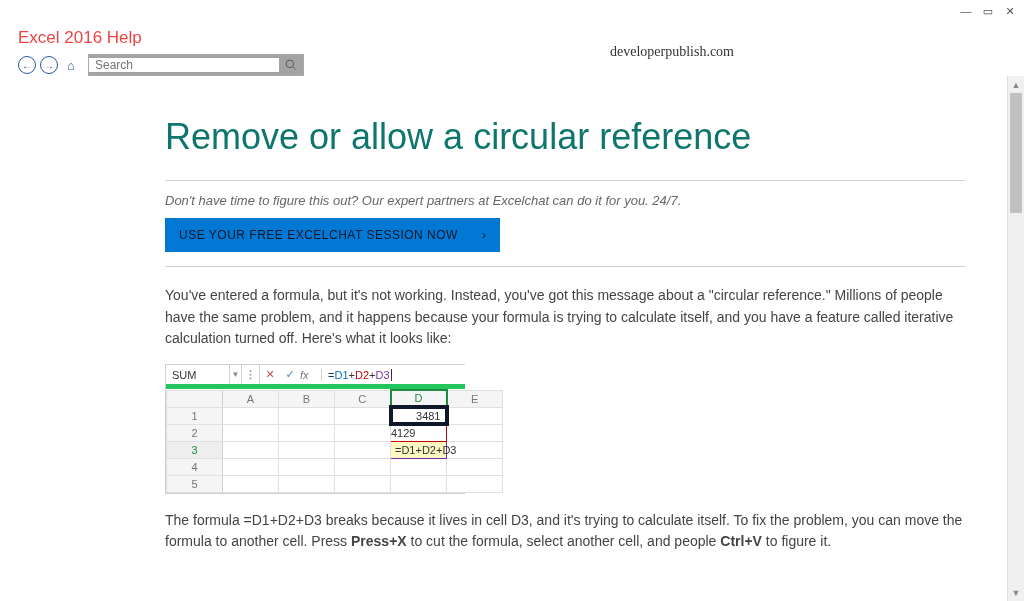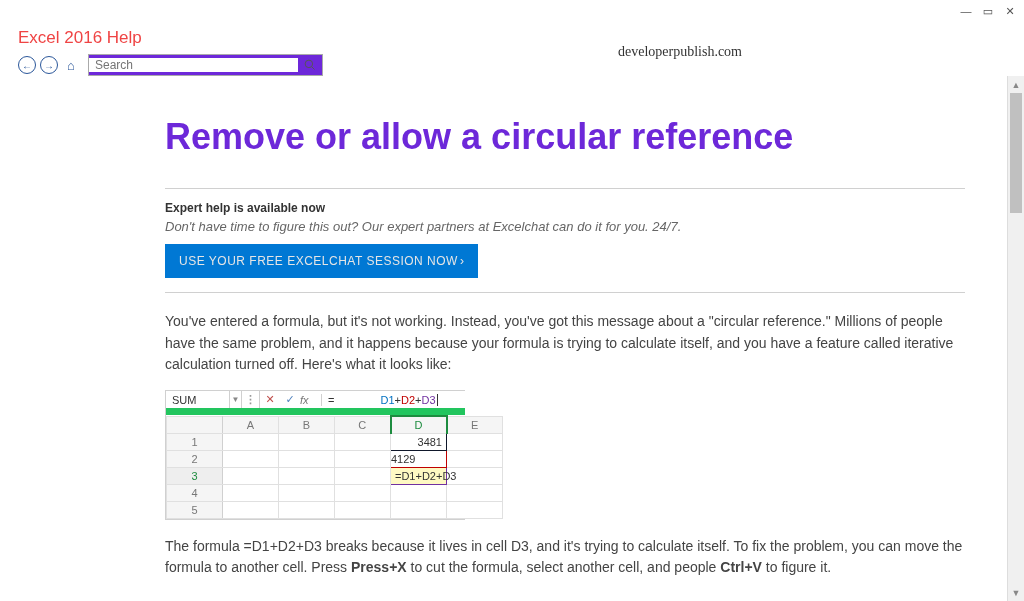--- a/index.html
+++ b/index.html
@@ -5,54 +5,54 @@
     * { margin: 0; padding: 0; box-sizing: border-box; }
     body { font-family: "Segoe UI", Tahoma, sans-serif; font-size: 13px; color: #333; background: #fff; overflow: hidden; }
     .window { width: 1024px; height: 601px; display: flex; flex-direction: column; position: relative; }
     .titlebar { height: 22px; display: flex; justify-content: flex-end; align-items: center; padding: 0 4px; }
     .tb-btn { width: 20px; height: 16px; display: inline-flex; align-items: center; justify-content: center; font-size: 11px; color: #555; margin-left: 2px; cursor: default; }
     .header { padding: 6px 18px 0 18px; }
     .app-title { color: #ef4444; font-size: 17px; font-weight: 400; margin-bottom: 6px; }
     .nav-row { display: flex; align-items: center; gap: 4px; }
     .nav-btn { width: 18px; height: 18px; border-radius: 50%; border: 1px solid #2b579a; display: inline-flex; align-items: center; justify-content: center; color: #2b579a; font-size: 10px; cursor: pointer; background: #fff; }
     .home-btn { width: 18px; height: 18px; display: inline-flex; align-items: center; justify-content: center; color: #2b579a; cursor: pointer; }
-    .search-wrap { margin-left: 4px; display: flex; align-items: center; border: 1px solid #aaa; height: 22px; width: 235px; background: #6d28d9; }
+    .search-wrap { margin-left: 4px; display: flex; align-items: center; border: 1px solid #aaa; height: 22px; width: 216px; background: #a3a3a3; }
     .search-input { flex: 1; border: none; outline: none; padding: 0 6px; font-size: 12px; color: #777; }
     .search-btn { width: 24px; display: flex; align-items: center; justify-content: center; color: #555; cursor: pointer; }
-    .watermark { position: absolute; top: 44px; right: 282px; font-family: Georgia, serif; font-size: 14px; color: #333; }
+    .watermark { position: absolute; top: 44px; right: 290px; font-family: Georgia, serif; font-size: 14px; color: #333; }
     .content-area { flex: 1; display: flex; position: relative; overflow: hidden; }
     .scroll-content { flex: 1; padding: 40px 0 0 0; overflow-y: hidden; }
     .article { width: 800px; margin-left: 165px; }
-    .h1 { font-size: 36px; font-weight: 700; color: #6d28d9; margin-bottom: 30px; }
+    .h1 { font-size: 36px; font-weight: 400; color: #0f766e; margin-bottom: 22px; }
     .hr-top { border: none; border-top: 1px solid #d0d0d0; margin-bottom: 12px; }
     .notice-head { font-weight: 600; font-size: 12px; margin-bottom: 4px; }
     .notice-body { font-size: 13px; color: #666; margin-bottom: 10px; font-style: italic; }
-    .cta-btn { background: #0078d4; color: #e5e5e5; border: none; padding: 10px 14px; font-size: 12px; letter-spacing: 0.5px; cursor: pointer; display: inline-flex; align-items: center; gap: 2px; }
+    .cta-btn { background: #0078d4; color: #0f172a; border: none; padding: 10px 14px; font-size: 12px; letter-spacing: 0.5px; cursor: pointer; display: inline-flex; align-items: center; gap: 24px; }
     .hr-bottom { border: none; border-top: 1px solid #d0d0d0; margin: 14px 0 18px 0; }
     .para { font-size: 14px; line-height: 1.55; color: #444; margin-bottom: 14px; }
     .bold { font-weight: 700; }
     .excel-embed { border: 1px solid #d0d0d0; border-right: none; width: 300px; margin-bottom: 16px; background: #fff; }
-    .fx-row { display: flex; align-items: center; height: 24px; border-bottom: 7px solid #22c55e; }
+    .fx-row { display: flex; align-items: center; height: 24px; border-bottom: 5px solid #22c55e; }
     .name-box { width: 64px; height: 100%; display: flex; align-items: center; padding-left: 6px; font-size: 11px; color: #333; border-right: 1px solid #d0d0d0; }
     .name-drop { width: 12px; color: #888; font-size: 8px; display: flex; align-items: center; justify-content: center; border-right: 1px solid #d0d0d0; height: 100%; }
     .fx-btn { width: 20px; display: flex; align-items: center; justify-content: center; color: #555; font-size: 11px; height: 100%; }
     .fx-btn.more { border-right: 1px solid #d0d0d0; color: #999; font-weight: bold; }
     .fx-btn.cancel { color: #c0504d; }
     .fx-btn.check { color: #4f81bd; }
     .fx-label { font-style: italic; color: #777; font-size: 11px; width: 22px; text-align: left; border-right: 1px solid #d0d0d0; }
     .fx-input { flex: 1; padding-left: 6px; font-size: 11px; color: #333; height: 100%; display: flex; align-items: center; }
-    .fx-input .c1 { color: #0070c0; margin-left: 46px; }
+    .fx-input .c1 { color: #0070c0; }
     .fx-input .c2 { color: #c00000; }
     .fx-input .c3 { color: #7030a0; }
     .grid { border-collapse: collapse; font-size: 11px; color: #333; width: 100%; table-layout: fixed;}
     .grid th, .grid td { border: 1px solid #e0e0e0; height: 17px; text-align: center; font-weight: 400; }
     .grid th.rowhead { width: 20px; background: #f5f5f5; color: #777; border-right: 1px solid #d0d0d0;}
     .grid tr.colhead th { background: #f5f5f5; color: #777; width: 56px; }
     .grid tr.colhead th.colD { border-top: 2px solid #1d8c3f; border-left: 2px solid #1d8c3f; border-right: 2px solid #1d8c3f; color: #1d8c3f;}
-    .grid td.cell-d1 { border: 1px solid #0f172a; text-align: right; padding-right: 4px; }
+    .grid td.cell-d1 { border: 4px solid #0f172a; text-align: right; padding-right: 4px; }
     .grid td.cell-d2 { border: 1px solid #c00000; text-align: left; padding-right: 4px; }
     .grid td.cell-d3 { border: 1.5px solid #7030a0; text-align: left; padding-left: 4px; background: #fef9c3; }
     .grid tr.active-row th.rowhead { background: #eee; color: #1d8c3f; }
     .scrollbar { width: 17px; background: #f0f0f0; border-left: 1px solid #ddd; position: relative; }
     .scroll-arrow-up, .scroll-arrow-down { position: absolute; left: 0; right: 0; height: 17px; display: flex; align-items: center; justify-content: center; color: #888; font-size: 9px; cursor: pointer; }
     .scroll-arrow-up { top: 0; }
     .scroll-arrow-down { bottom: 0; }
     .scroll-thumb { position: absolute; top: 17px; left: 2px; right: 2px; height: 120px; background: #c0c0c0; cursor: pointer; }
   </style>
 </head>
@@ -83,21 +83,20 @@
     </div>
   </div>
 
   <div class="watermark">developerpublish.com</div>
 
   <div class="content-area">
     <div class="scroll-content">
       <div class="article">
         <h1 class="h1">Remove or allow a circular reference</h1>
         <hr class="hr-top">
-        <div class="notice-head">Expert help is available now</div>
         <div class="notice-body">Don't have time to figure this out? Our expert partners at Excelchat can do it for you. 24/7.</div>
         <button class="cta-btn">
           <span>USE YOUR FREE EXCELCHAT SESSION NOW</span>
           <span>›</span>
         </button>
         <hr class="hr-bottom">
         <div class="para">You've entered a formula, but it's not working. Instead, you've got this message about a "circular reference." Millions of people have the same problem, and it happens because your formula is trying to calculate itself, and you have a feature called iterative calculation turned off. Here's what it looks like:</div>
 
         <div class="excel-embed">
           <div class="fx-row">

